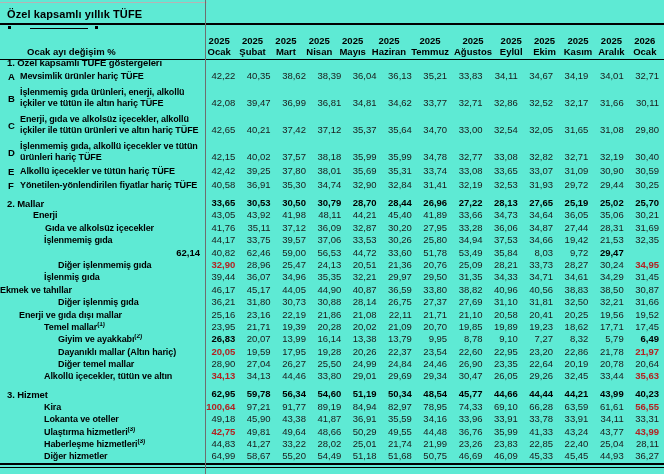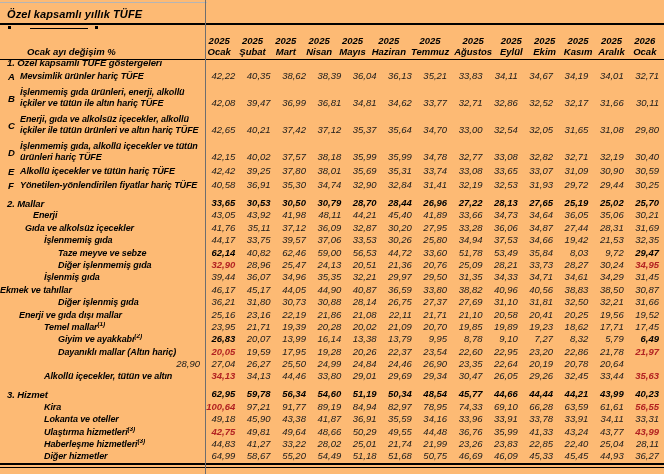--- a/index.html
+++ b/index.html
@@ -1,24 +1,23 @@
 <!DOCTYPE html>
 <html><head>
 <meta charset="utf-8">
 <style>
   html,body{margin:0;padding:0;background:#fff;}
   .sheet{
     position:relative;
     width:664px;height:474px;
-    background:#fdba74;
+    background:#5eead4;
     font-family:"Liberation Sans","DejaVu Sans",sans-serif;
     color:#000;
     overflow:hidden;
     box-sizing:border-box;
-    font-style:italic;
   }
   .top-hairline{position:absolute;top:2px;left:0;width:207px;height:1px;background:#b5b5b5;}
   .v-divider{position:absolute;top:0;bottom:0;left:205px;width:1px;background:#6e6e6e;}
   .title-row{height:19px;padding:4px 0 0 7px;}
   .title-row .t{font-size:11px;font-weight:bold;letter-spacing:.1px;}
   .thick-rule{height:0;border-top:2px solid #000;}
   .fragment-row{position:relative;height:5px;overflow:hidden;}
   .frag-dot{position:absolute;bottom:1px;width:3px;height:3px;background:#000;}
   .frag-line{position:absolute;bottom:1px;height:1px;background:#000;}
   .grid{display:grid;grid-template-columns:205px repeat(13,1fr);}
@@ -277,21 +276,21 @@
         <div class="cell val">41,89</div>
         <div class="cell val">33,66</div>
         <div class="cell val">34,73</div>
         <div class="cell val">34,64</div>
         <div class="cell val">36,05</div>
         <div class="cell val">35,06</div>
         <div class="cell val">30,21</div>
       </div>
       <div class="grid row">
         <div class="cell label-cell">
-          <span class="lbl" style="padding-left: 25px;">Gıda ve alkolsüz içecekler</span>
+          <span class="lbl" style="padding-left: 45px;">Gıda ve alkolsüz içecekler</span>
         </div>
         <div class="cell val">41,76</div>
         <div class="cell val">35,11</div>
         <div class="cell val">37,12</div>
         <div class="cell val">36,09</div>
         <div class="cell val">32,87</div>
         <div class="cell val">30,20</div>
         <div class="cell val">27,95</div>
         <div class="cell val">33,28</div>
         <div class="cell val">36,06</div>
@@ -312,23 +311,20 @@
         <div class="cell val">30,26</div>
         <div class="cell val">25,80</div>
         <div class="cell val">34,94</div>
         <div class="cell val">37,53</div>
         <div class="cell val">34,66</div>
         <div class="cell val">19,42</div>
         <div class="cell val">21,53</div>
         <div class="cell val">32,35</div>
       </div>
       <div class="grid row">
-        <div class="cell label-cell">
-          <span class="lbl" style="padding-left: 58px;">Taze meyve ve sebze</span>
-        </div>
         <div class="cell val b">62,14</div>
         <div class="cell val">40,82</div>
         <div class="cell val">62,46</div>
         <div class="cell val">59,00</div>
         <div class="cell val">56,53</div>
         <div class="cell val">44,72</div>
         <div class="cell val">33,60</div>
         <div class="cell val">51,78</div>
         <div class="cell val">53,49</div>
         <div class="cell val">35,84</div>
@@ -474,20 +470,23 @@
         <div class="cell val">22,37</div>
         <div class="cell val">23,54</div>
         <div class="cell val">22,60</div>
         <div class="cell val">22,95</div>
         <div class="cell val">23,20</div>
         <div class="cell val">22,86</div>
         <div class="cell val">21,78</div>
         <div class="cell val b red">21,97</div>
       </div>
       <div class="grid row">
+        <div class="cell label-cell">
+          <span class="lbl" style="padding-left: 58px;">Diğer temel mallar</span>
+        </div>
         <div class="cell val">28,90</div>
         <div class="cell val">27,04</div>
         <div class="cell val">26,27</div>
         <div class="cell val">25,50</div>
         <div class="cell val">24,99</div>
         <div class="cell val">24,84</div>
         <div class="cell val">24,46</div>
         <div class="cell val">26,90</div>
         <div class="cell val">23,35</div>
         <div class="cell val">22,64</div>

